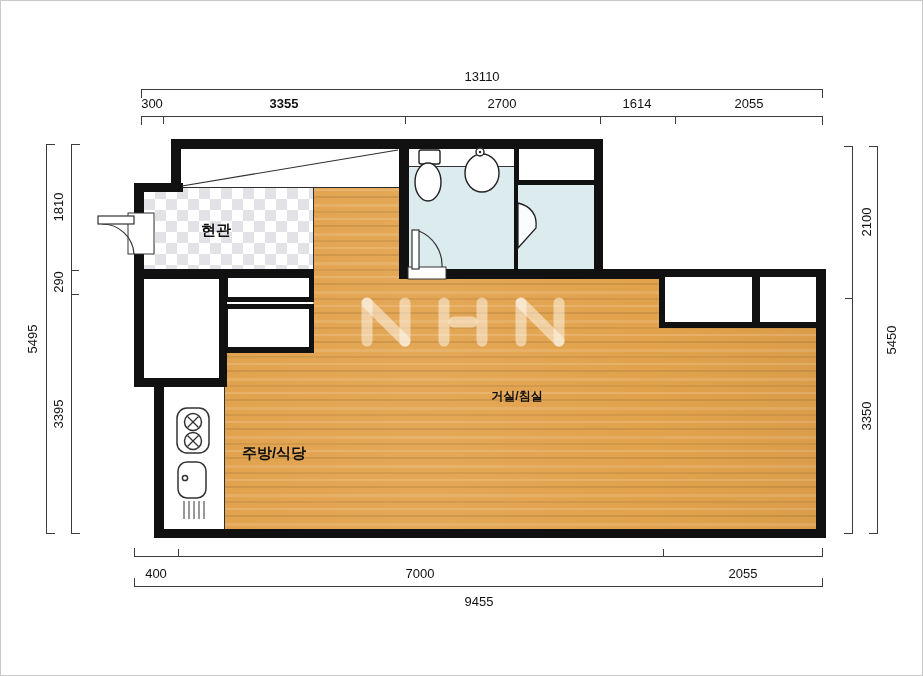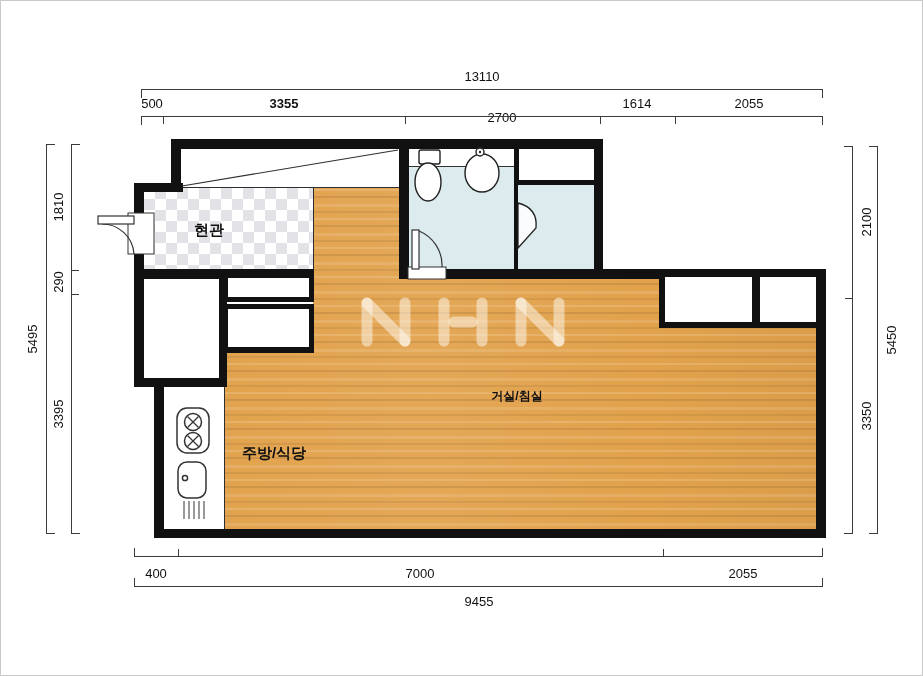--- a/index.html
+++ b/index.html
@@ -149,21 +149,21 @@
 
     <g stroke="#555" stroke-width="1.2">
       <line x1="183" y1="500" x2="183" y2="518"></line>
       <line x1="188" y1="500" x2="188" y2="518"></line>
       <line x1="193" y1="500" x2="193" y2="518"></line>
       <line x1="198" y1="500" x2="198" y2="518"></line>
       <line x1="203" y1="500" x2="203" y2="518"></line>
     </g>
   </svg>
 
-  <div class="abs room-label" style="left:208px;top:228px;">현관</div>
+  <div class="abs room-label" style="left:215px;top:228px;">현관</div>
   <div class="abs room-label" style="left:273px;top:451px;">주방/식당</div>
   <div class="abs room-label" style="left:516px;top:395px;font-size:12px;">거실/침실</div>
 
   <svg class="abs" style="left:358px;top:294px;" width="208" height="54" viewBox="0 0 208 54">
     <g stroke="rgba(255,252,244,0.5)" stroke-width="11" stroke-linecap="round" fill="none">
       <line x1="8" y1="8" x2="8" y2="46"></line>
       <line x1="8" y1="8" x2="46" y2="46"></line>
       <line x1="46" y1="8" x2="46" y2="46"></line>
       <line x1="85" y1="8" x2="85" y2="46"></line>
       <line x1="95" y1="27" x2="113" y2="27"></line>
@@ -172,23 +172,23 @@
       <line x1="162" y1="8" x2="200" y2="46"></line>
       <line x1="200" y1="8" x2="200" y2="46"></line>
     </g>
   </svg>
 
   <div class="abs dim-label" style="left:481px;top:75px;">13110</div>
   <div class="abs dl" style="left:140px;top:88px;width:682px;height:1px;"></div>
   <div class="abs dl" style="left:140px;top:88px;width:1px;height:9px;"></div>
   <div class="abs dl" style="left:821px;top:88px;width:1px;height:9px;"></div>
 
-  <div class="abs dim-label" style="left:151px;top:102px;">500</div>
+  <div class="abs dim-label" style="left:151px;top:102px;">300</div>
   <div class="abs dim-label" style="left:283px;top:102px;font-weight:bold;">3355</div>
-  <div class="abs dim-label" style="left:501px;top:116px;">2700</div>
+  <div class="abs dim-label" style="left:501px;top:102px;">2700</div>
   <div class="abs dim-label" style="left:636px;top:102px;">1614</div>
   <div class="abs dim-label" style="left:748px;top:102px;">2055</div>
   <div class="abs dl" style="left:140px;top:115px;width:682px;height:1px;"></div>
   <div class="abs dl" style="left:140px;top:115px;width:1px;height:9px;"></div>
   <div class="abs dl" style="left:162px;top:115px;width:1px;height:8px;"></div>
   <div class="abs dl" style="left:404px;top:115px;width:1px;height:8px;"></div>
   <div class="abs dl" style="left:599px;top:115px;width:1px;height:8px;"></div>
   <div class="abs dl" style="left:674px;top:115px;width:1px;height:8px;"></div>
   <div class="abs dl" style="left:821px;top:115px;width:1px;height:9px;"></div>
 

